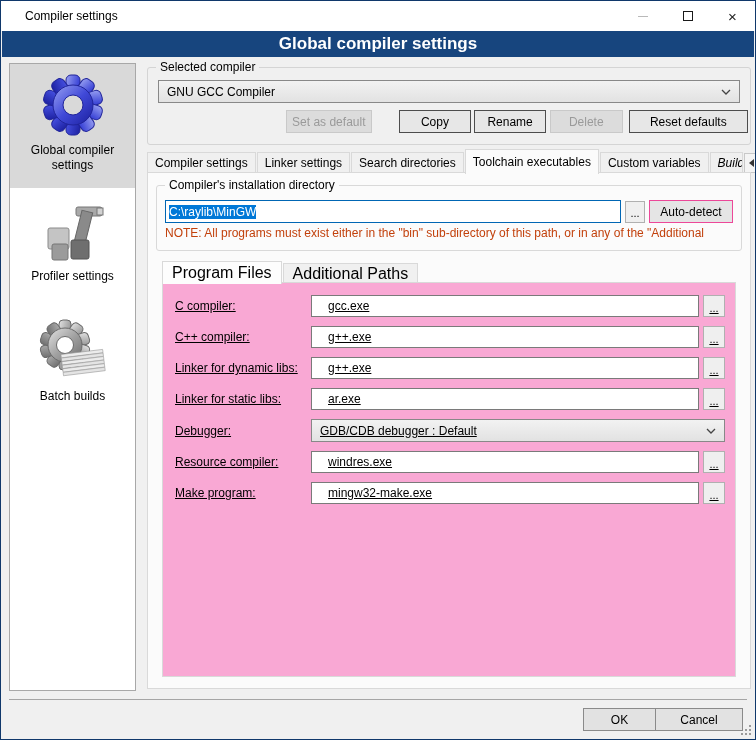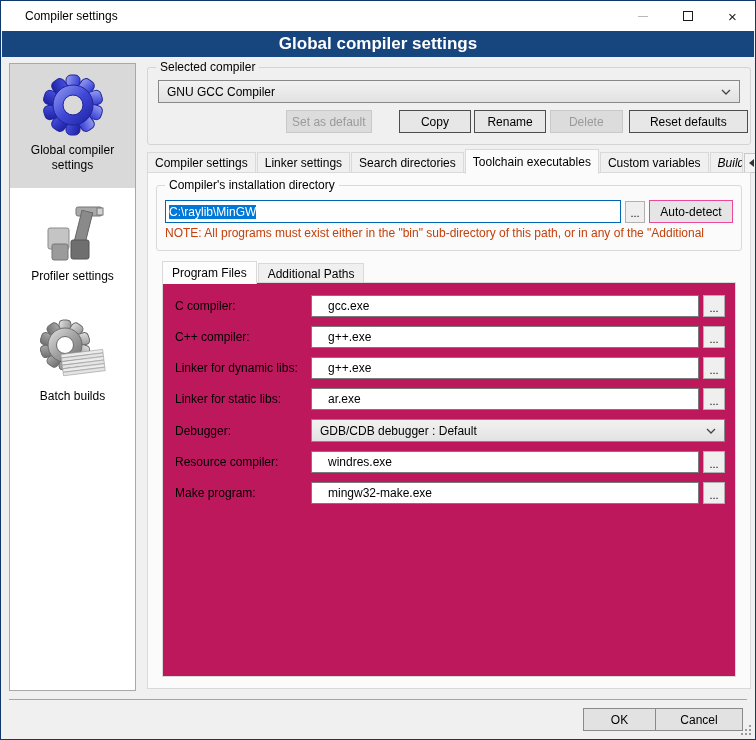--- a/index.html
+++ b/index.html
@@ -71,25 +71,25 @@
   .sel-text { background:#0078d7; color:#fff; white-space:pre; }
   .browse { width:20px; height:22px; background:#efefef; border:1px solid #b0b0b0; font-size:11px;
             display:flex; align-items:flex-end; justify-content:center; line-height:1.4; cursor:default; }
   .autodetect { width:84px; height:23px; background:#e5e5e5; border:1px solid #ec4899; font-size:12px;
                 display:flex; align-items:center; justify-content:center; cursor:default; }
   .note { margin:3px 8px 0; color:#c2410c; font-size:12px; white-space:nowrap; overflow:hidden; }
 
   
   .innertabs { position:absolute; left:14px; top:87px; display:flex; align-items:flex-end; height:23px; }
   .itab { height:20px; background:#f0f0f0; border:1px solid #d9d9d9; border-bottom:none;
-          display:flex; align-items:center; padding:0 9px; margin-right:1px; font-size:12px; cursor:default; }
+          display:flex; align-items:center; padding:0 9px; margin-right:1px; font-size:16px; cursor:default; }
   .itab.selected { height:23px; background:#fdfdfd; margin-bottom:-1px; z-index:3; position:relative; }
 
-  .innerpanel { position:absolute; left:14px; right:14px; top:109px; bottom:11px; background:#be185d;
-                border:1px solid #d9d9d9; padding:12px 10px 0 12px; }
+  .innerpanel { position:absolute; left:14px; right:14px; top:109px; bottom:11px; background:#f9a8d4;
+                border:1px solid #d9d9d9; padding:12px 10px 0 12px;text-decoration:underline; }
   .frow { display:flex; align-items:center; margin-bottom:9px; }
   .frow .flabel { width:136px; flex:none; font-size:12px; }
   .tinput { flex:1; height:22px; border:1px solid #7a7a7a; background:#fff; font-size:12px;
             font-family:"Liberation Sans",sans-serif; padding:0 16px; }
   .frow .browse { margin-left:4px; flex:none; width:22px; }
   .combo-dbg { flex:1; }
 
   
   .separator { position:absolute; left:8px; right:8px; top:698px; border-top:1px solid #a5a5a5; }
   .footer-btn { position:absolute; top:707px; height:23px; background:#e2e2e2; border:1px solid #8a8a8a;

